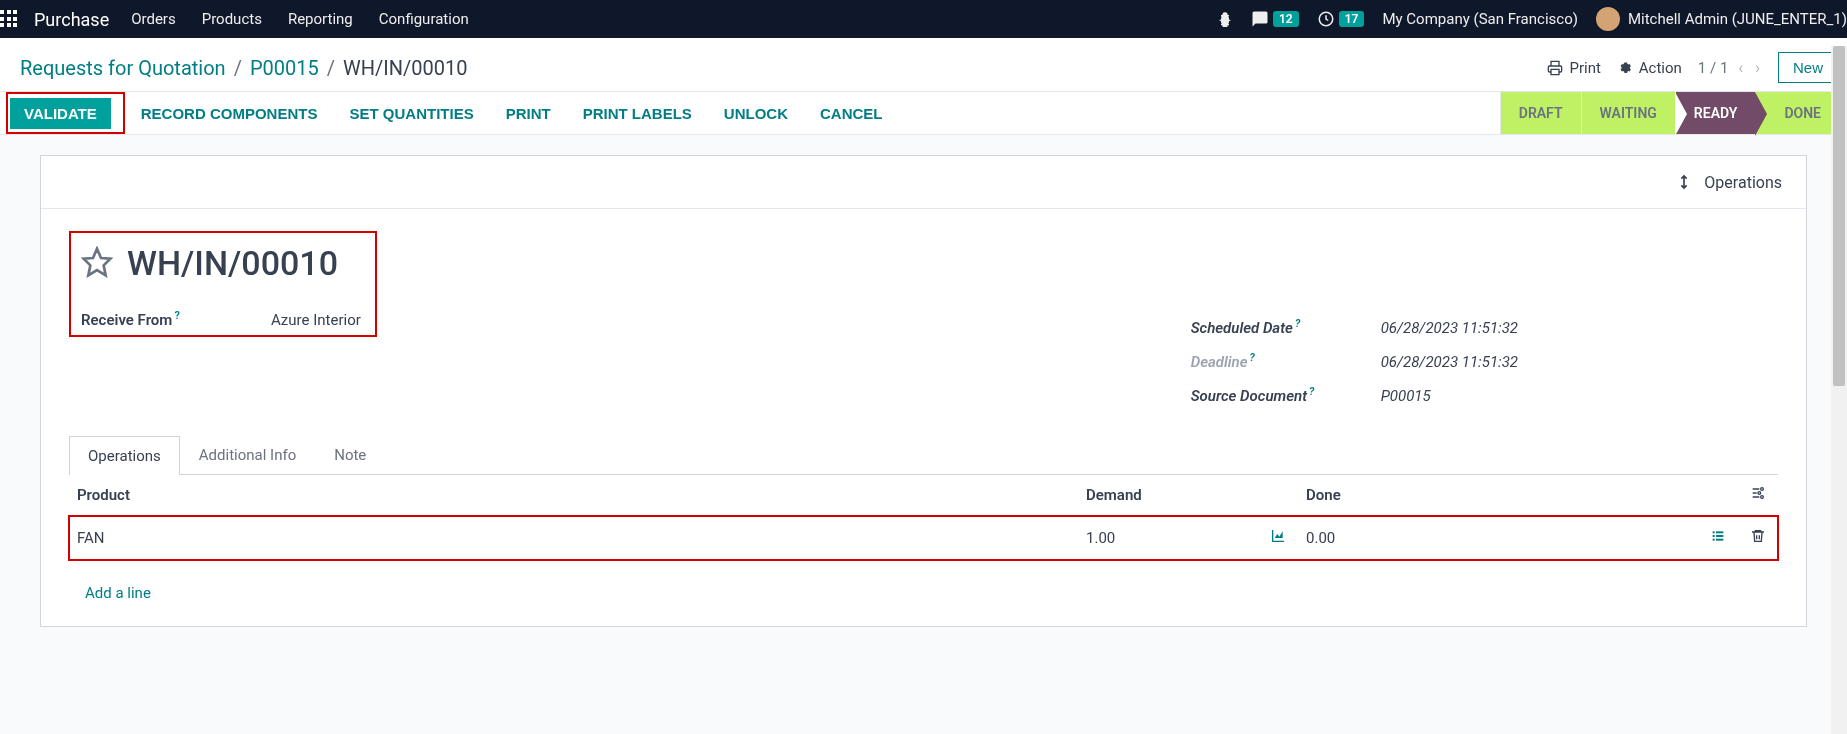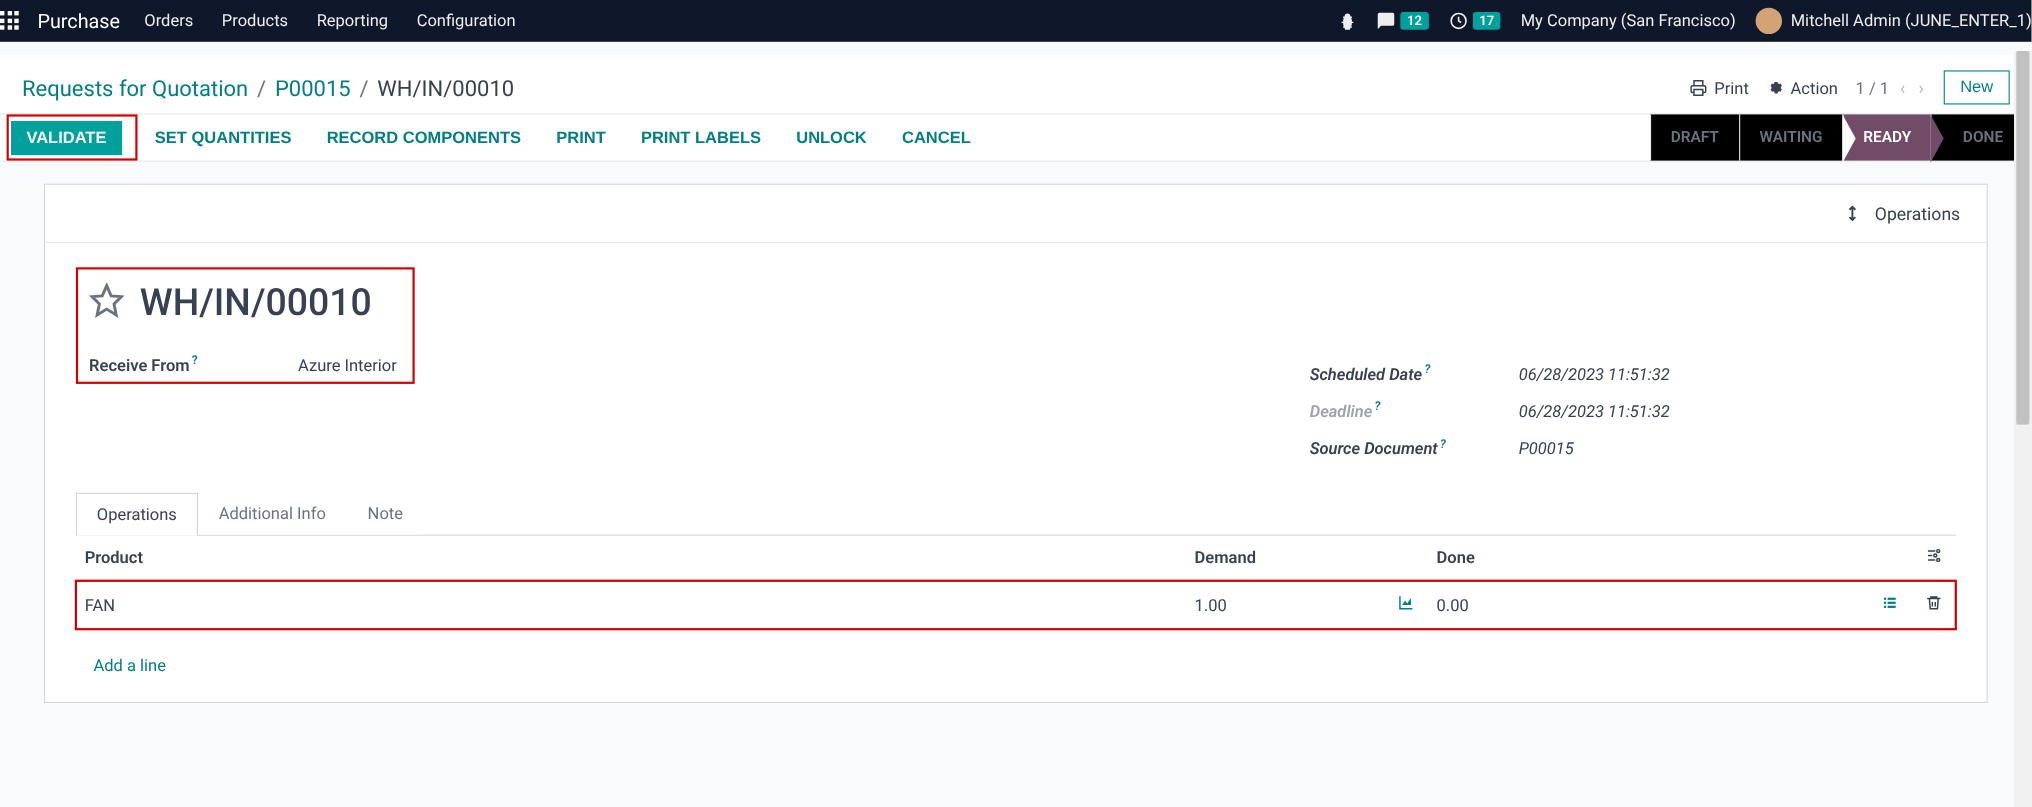--- a/index.html
+++ b/index.html
@@ -10,37 +10,37 @@
 .navbar .apps-icon { width: 18px; height: 18px; display: grid; grid-template-columns: repeat(3,1fr); grid-template-rows: repeat(3,1fr); gap: 2px; margin-right: 16px; cursor: pointer; }
 .navbar .apps-icon span { background: #fff; width: 4px; height: 4px; }
 .navbar .brand { font-size: 18px; font-weight: 400; margin-right: 22px; }
 .navbar .nav-link { color: #eee; margin-right: 26px; cursor: pointer; font-size: 15px; }
 .navbar .spacer { flex: 1; }
 .navbar .right-item { display: flex; align-items: center; margin-left: 18px; color: #eee; cursor: pointer; font-size: 15px; }
 .navbar .badge { background: #00A09D; color: #fff; border-radius: 3px; padding: 1px 6px; font-size: 12px; font-weight: 600; margin-left: 4px; }
 .navbar .avatar { width: 24px; height: 24px; border-radius: 50%; background: #d4a373; margin-right: 8px; display: inline-block; }
 
 
-.header-row { background: #fff; display: flex; align-items: center; padding: 14px 20px 8px 20px; margin-top: 12px; }
+.header-row { background: #fff; display: flex; align-items: center; padding: 14px 9px 8px 20px; }
 .breadcrumb { font-size: 20px; color: #017e84; display: flex; align-items: center; gap: 8px; }
 .breadcrumb .sep { color: #6b7280; }
 .breadcrumb .current { color: #374151; }
 .header-actions { margin-left: auto; display: flex; align-items: center; gap: 16px; }
 .header-actions .hbtn { display: flex; align-items: center; gap: 6px; cursor: pointer; font-size: 15px; color: #374151; }
 .pager { display: flex; align-items: center; gap: 8px; color: #6b7280; font-size: 15px;}
 .pager .arrow { cursor: pointer; color: #adb5bd; font-size: 16px; padding: 0 2px;}
 .new-btn { border: 1px solid #017e84; color: #017e84; background: #fff; padding: 6px 14px; font-size: 15px; cursor: pointer; }
 
 
 .action-bar { background: #fff; border-top: 1px solid #e5e7eb; border-bottom: 1px solid #e5e7eb; display: flex; align-items: stretch; padding: 0 8px 0 8px; height: 44px;}
 .validate-btn { background: #00A09D; color: #fff; border: none; padding: 0 14px; font-size: 15px; font-weight: 600; cursor: pointer; margin: 6px 10px 6px 0; height: 31px;}
 .validate-wrap { border: 2px solid #d40000; padding: 2px; display: flex; align-items: center; margin-left:-2px;}
 .action-link { color: #017e84; font-weight: 600; font-size: 15px; background: none; border: none; padding: 0 16px; cursor: pointer; }
 .status-bar { margin-left: auto; display: flex; align-items: stretch; }
-.status-step { display: flex; align-items: center; padding: 0 18px; color: #6b7280; font-weight: 600; font-size: 14px; border-left: 1px solid #e5e7eb; position: relative; background:#000000;}
+.status-step { display: flex; align-items: center; padding: 0 18px; color: #6b7280; font-weight: 600; font-size: 14px; border-left: 1px solid #e5e7eb; position: relative; background:#bef264;}
 .status-step.active { background: #714B67; color: #fff; }
 .status-step.active::after { content:""; position:absolute; right:-12px; top:0; bottom:0; width:0; height:0; border-top:22px solid transparent; border-bottom:22px solid transparent; border-left:12px solid #714B67; z-index:2;}
 .status-step.before-active::after { content:""; position:absolute; right:-12px; top:0; bottom:0; width:0; height:0; border-top:22px solid transparent; border-bottom:22px solid transparent; border-left:12px solid #fff; z-index:1;}
 
 
 .sheet-wrap { padding: 20px 40px; }
 .sheet { background: #fff; border: 1px solid #d1d5db; }
 .ops-bar { border-bottom: 1px solid #e5e7eb; display: flex; justify-content: flex-end; padding: 14px 24px; }
 .ops-btn { display: flex; align-items: center; gap: 12px; font-size: 16px; color: #374151; cursor: pointer; }
 .ops-btn svg { width: 16px; height: 24px; }
@@ -149,22 +149,22 @@
       <span class="arrow">›</span>
     </div>
     <button class="new-btn">New</button>
   </div>
 </div>
 
 <div class="action-bar">
   <div class="validate-wrap">
     <button class="validate-btn">VALIDATE</button>
   </div>
+  <button class="action-link">RECORD COMPONENTS</button>
   <button class="action-link">SET QUANTITIES</button>
-  <button class="action-link">RECORD COMPONENTS</button>
   <button class="action-link">PRINT</button>
   <button class="action-link">PRINT LABELS</button>
   <button class="action-link">UNLOCK</button>
   <button class="action-link">CANCEL</button>
   <div class="status-bar">
     <div class="status-step">DRAFT</div>
     <div class="status-step before-active">WAITING</div>
     <div class="status-step active">READY</div>
     <div class="status-step" style="padding-left:28px">DONE</div>
   </div>

